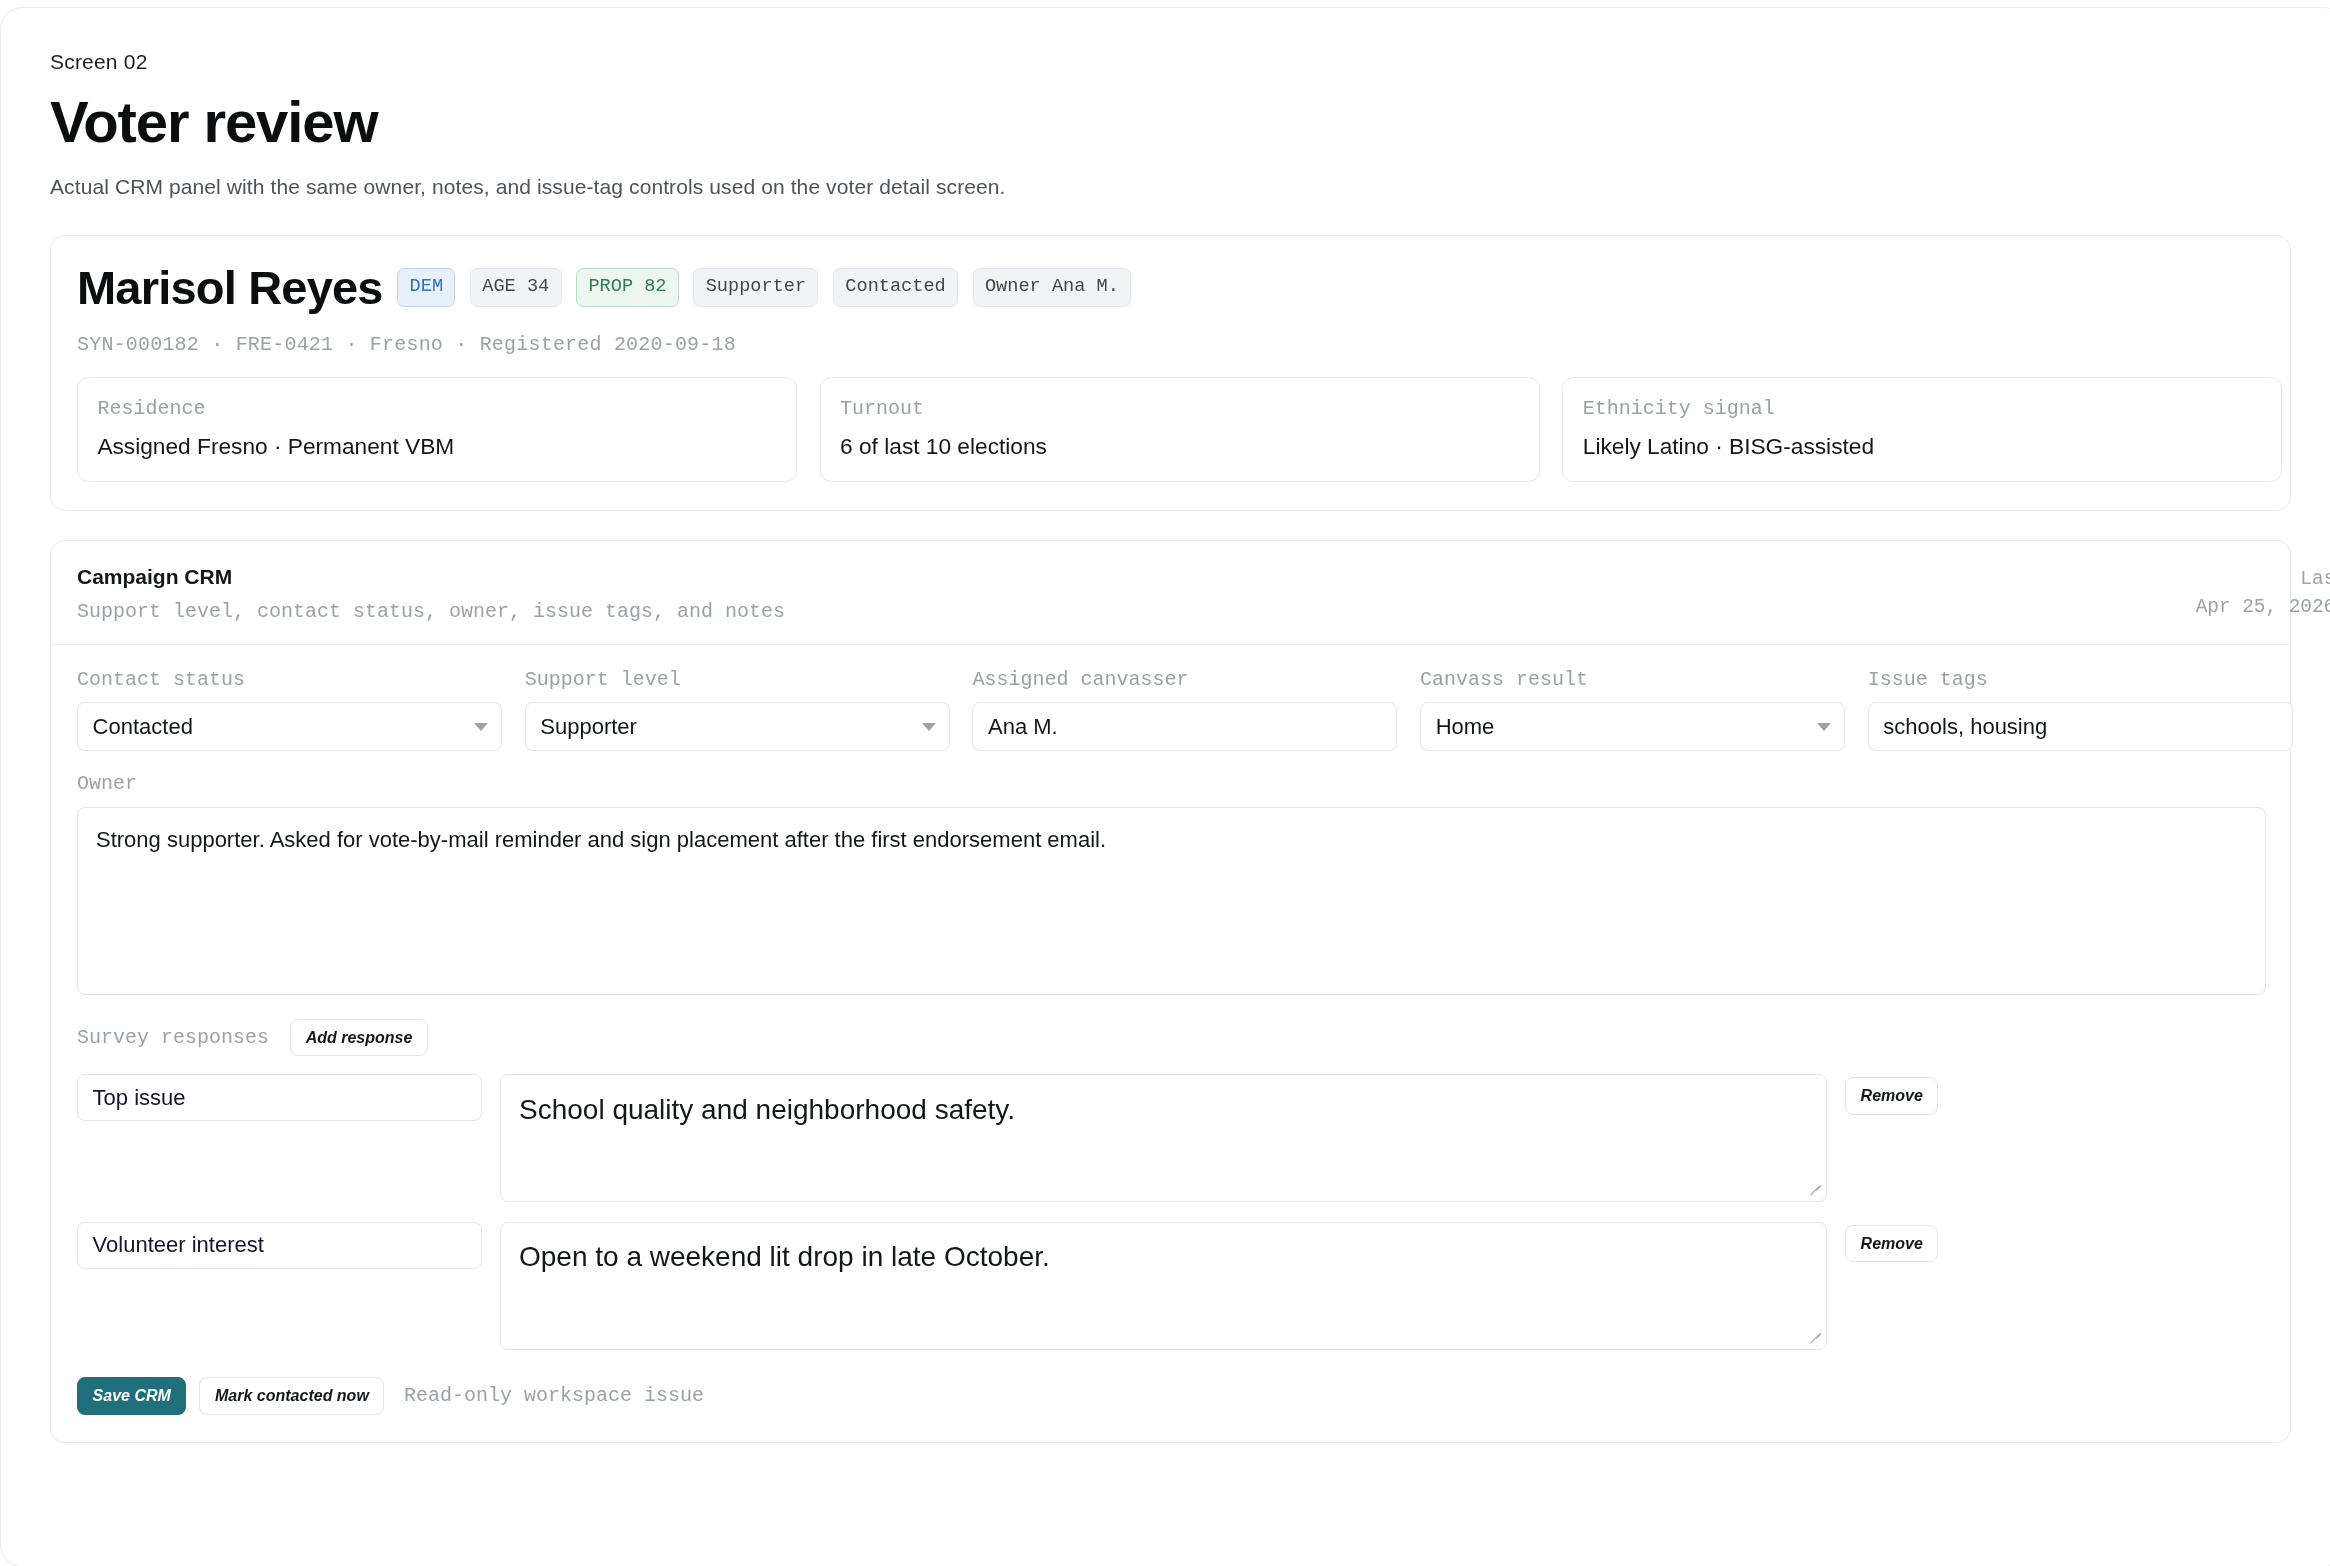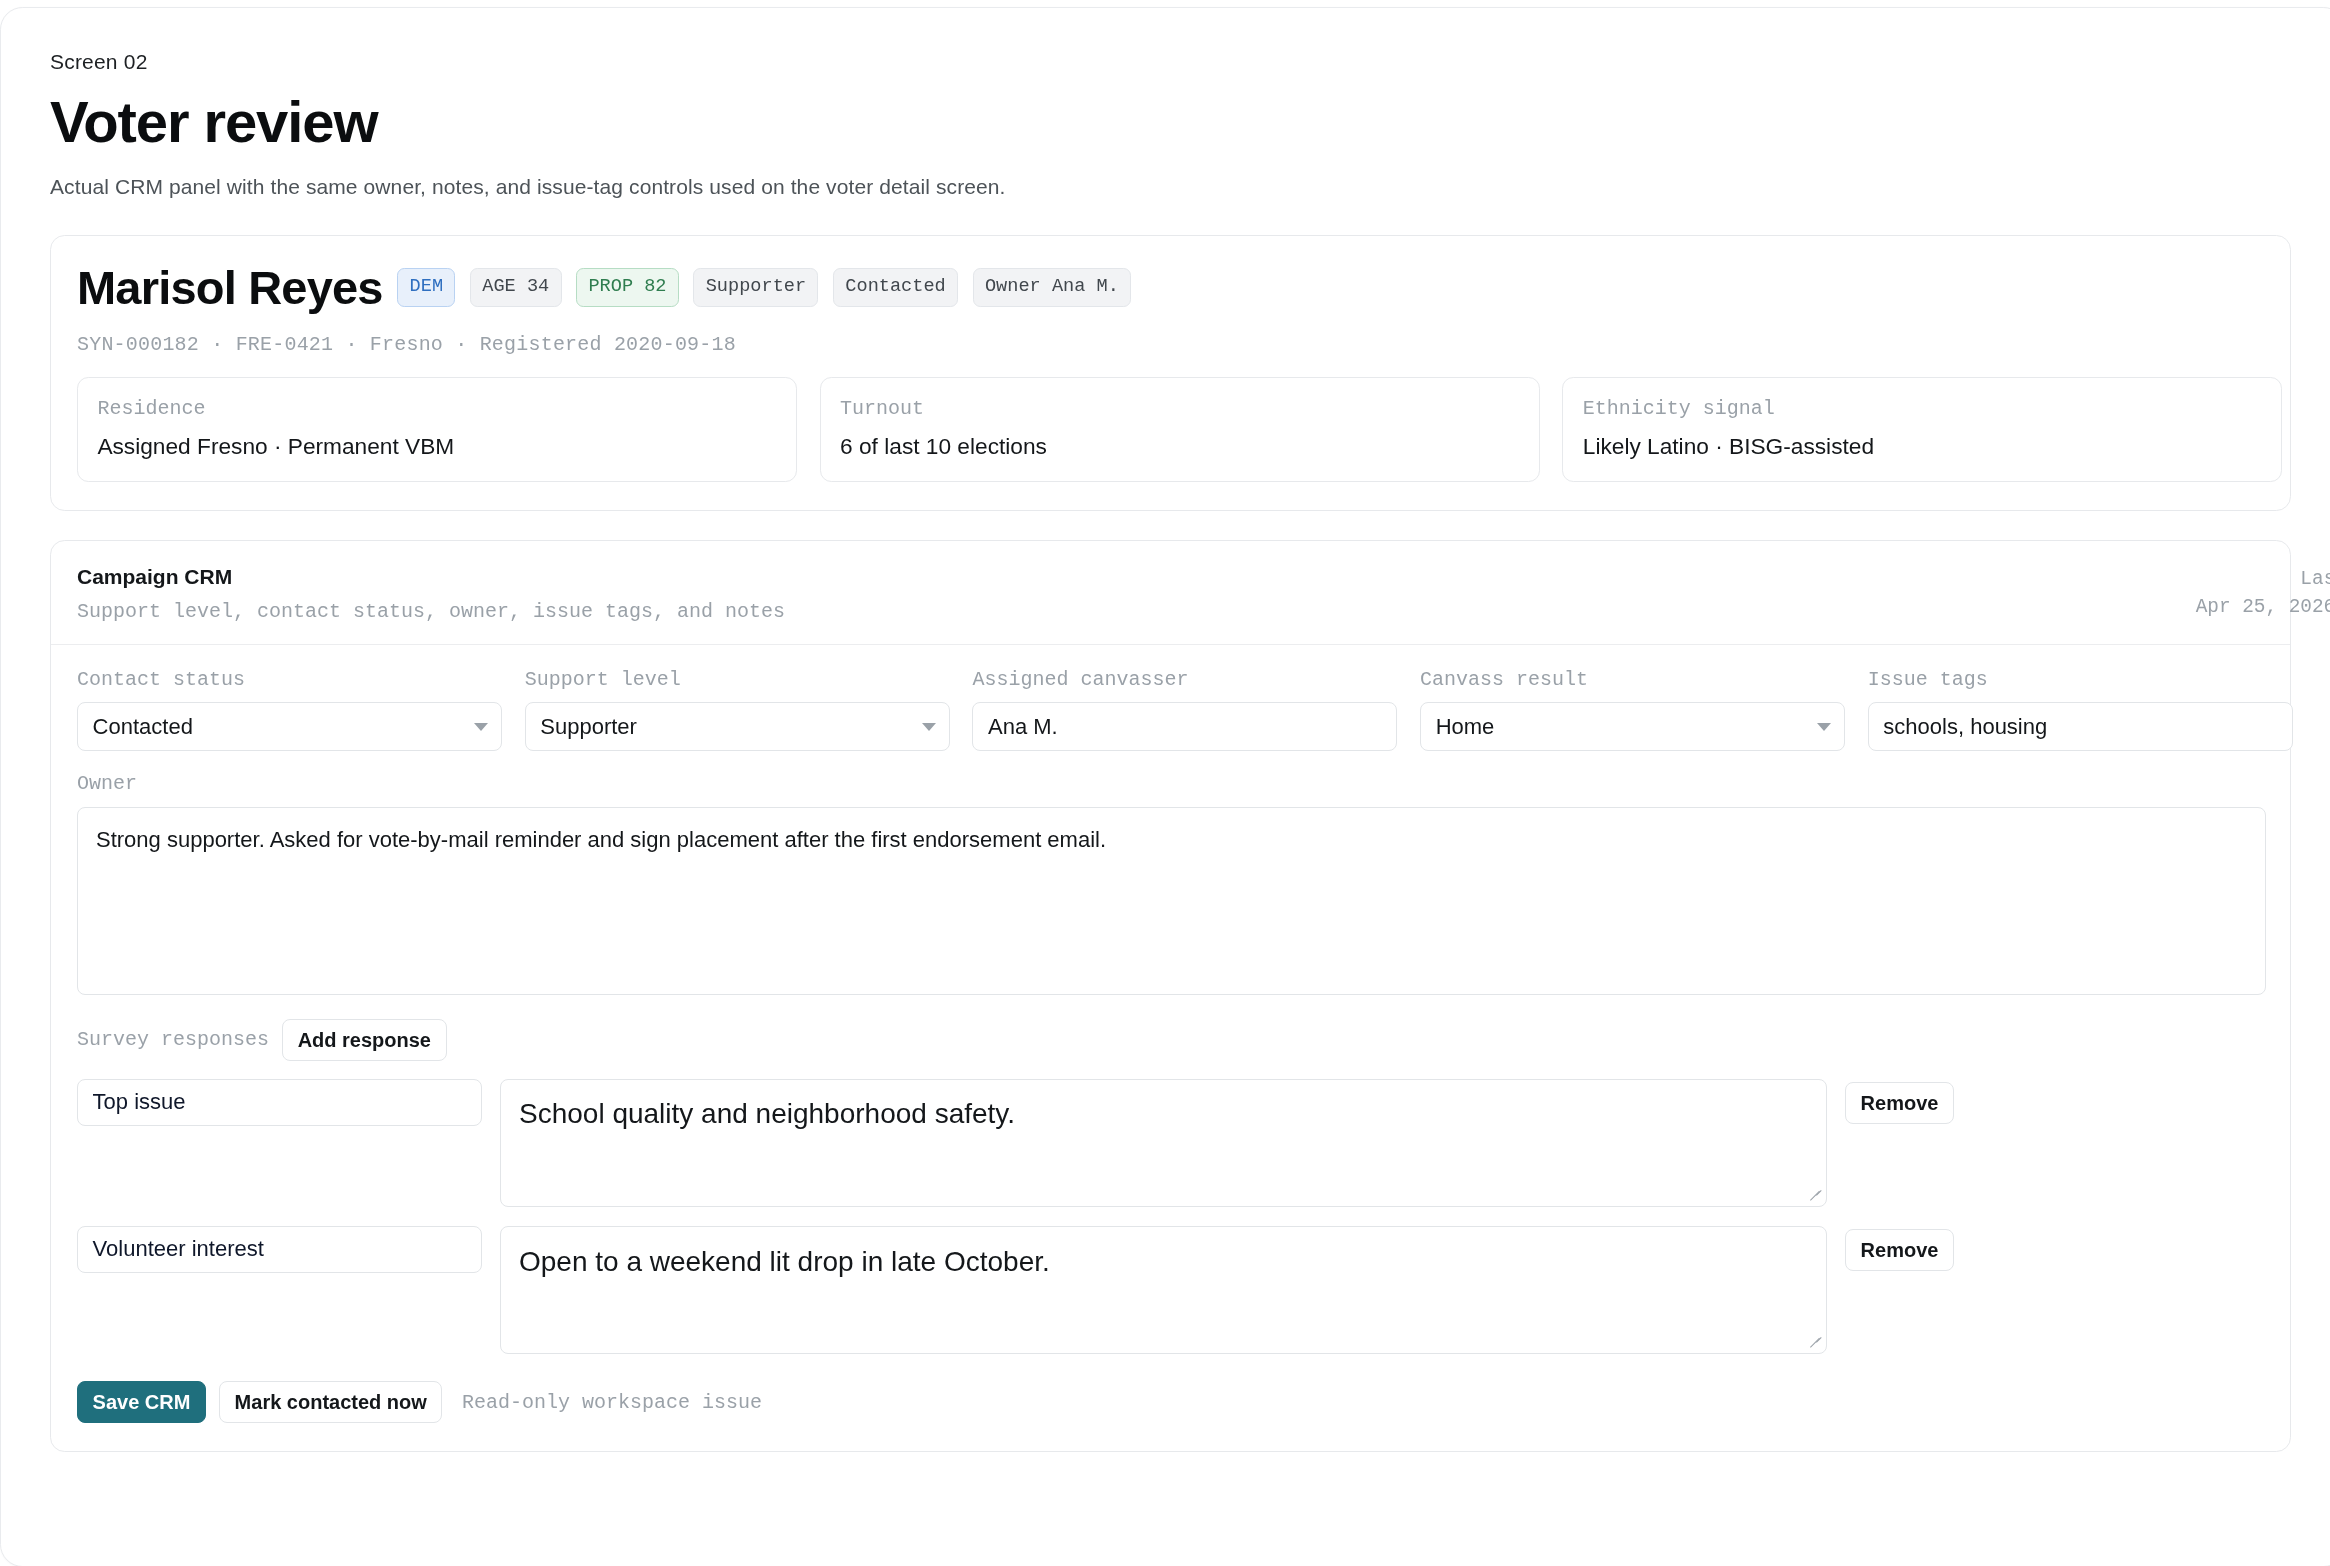--- a/index.html
+++ b/index.html
@@ -237,41 +237,42 @@
     padding: 16px 18px;
     font-size: 22px;
     color: #14171a;
     line-height: 1.45;
   }
 
   
   .survey-head {
     display: flex;
     align-items: center;
-    gap: 13px;
+    gap: 21px;
     margin-bottom: 18px;
   }
   .survey-head-label {
     font-family: "Liberation Mono", monospace;
     font-size: 20px;
     color: #9aa1a8;
   }
 
   .btn {
     font-family: "Liberation Sans", sans-serif;
-    font-size: 20px;
+    font-size: 16px;
     font-weight: 700;
     border: 0.8px solid #e2e5e8;
     background: #ffffff;
     color: #14171a;
     border-radius: 8px;
     padding: 9px 14.6px;
     line-height: 1.1;
     white-space: nowrap;
     cursor: pointer;
+    font-style: italic;
   }
   .btn.primary {
     background: #1f6f7d;
     border-color: #1f6f7d;
     color: #ffffff;
   }
 
   .survey-row {
     display: flex;
     gap: 18px;

